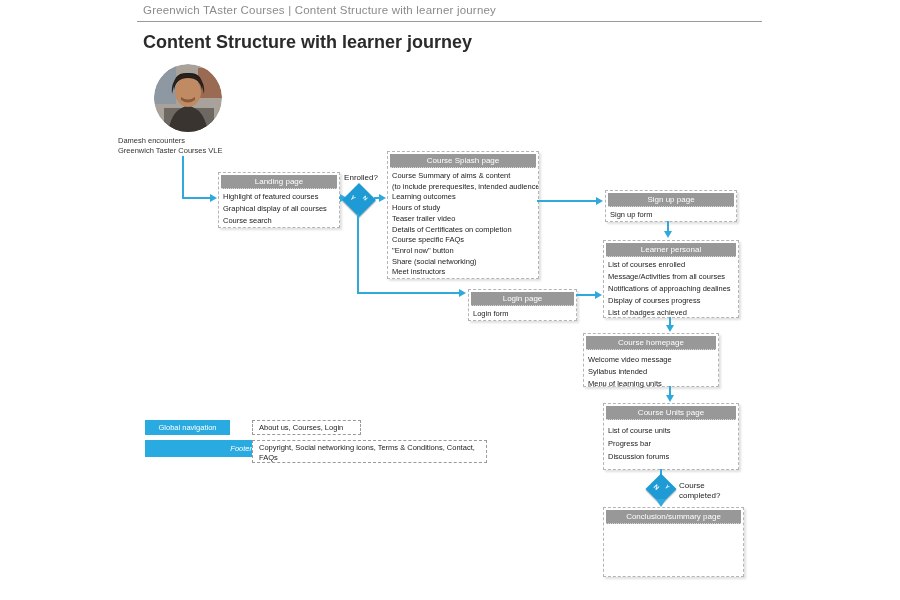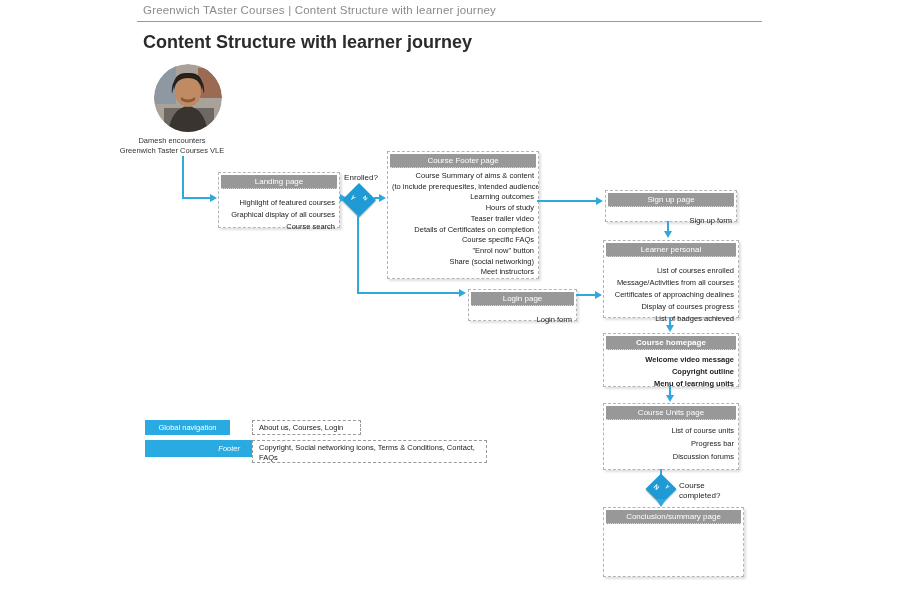--- a/index.html
+++ b/index.html
@@ -3,43 +3,43 @@
 <meta charset="utf-8">
 <style>
   html,body{margin:0;padding:0;background:#fff;font-family:"Liberation Sans",sans-serif;}
   #canvas{position:relative;width:900px;height:600px;background:#fff;overflow:hidden;}
 
   .breadcrumb{position:absolute;left:143px;top:4px;font-size:11.5px;color:#8b8b8b;letter-spacing:.2px;}
   .top-rule{position:absolute;left:137px;top:21px;width:625px;height:1px;background:#9a9a9a;}
   .page-title{position:absolute;left:143px;top:32px;font-size:18px;font-weight:bold;color:#2b2b2b;}
 
   .avatar{position:absolute;left:154px;top:64px;width:68px;height:68px;border-radius:50%;overflow:hidden;}
-  .persona-caption{position:absolute;left:102px;top:136px;width:140px;text-align:center;font-size:7.5px;color:#333;line-height:9.5px;}
+  .persona-caption{position:absolute;left:118px;top:136px;width:140px;font-size:7.5px;color:#333;line-height:9.5px;}
 
   .box{position:absolute;background:#fff;border:1px dashed #b4b4b4;box-shadow:2px 2px 2px rgba(0,0,0,.12);}
   .box-header{margin:2px 2px 0 2px;background:#989898;color:#fff;font-size:8px;text-align:center;padding:2px 0 2px 0;border-bottom:1px dotted #d8d8d8;}
-  .box-body{padding:8px 4px;overflow:hidden;text-align:right;}
+  .box-body{padding:2px 4px;overflow:hidden;}
   .box-item{font-size:7.5px;color:#222;white-space:nowrap;}
   .box-item.wrap{white-space:normal;}
   .lh12 .box-item{line-height:12px;}
   .lh11 .box-item{line-height:10.7px;}
   .lh13 .box-item{line-height:13px;}
   .lh105 .box-item{line-height:10.5px;}
 
   .line{position:absolute;background:#2fa8dc;}
   .arr-r{position:absolute;width:0;height:0;border-top:4px solid transparent;border-bottom:4px solid transparent;border-left:7px solid #2fa8dc;}
   .arr-d{position:absolute;width:0;height:0;border-left:4px solid transparent;border-right:4px solid transparent;border-top:7px solid #2fa8dc;}
 
   .diamond{position:absolute;background:#1e9ad4;transform:rotate(45deg);box-shadow:1px 1px 1px rgba(0,0,0,.25);}
   .diamond-letter{position:absolute;color:#fff;font-size:6.5px;font-weight:bold;}
   .decision-label{position:absolute;font-size:8px;color:#222;line-height:9.5px;}
 
   .bar-label{position:absolute;background:#29abe2;color:#fff;font-size:7.5px;display:flex;align-items:center;}
   .bar-label.center{justify-content:center;}
-  .bar-label.right{justify-content:flex-end;padding-right:12px;box-sizing:border-box;font-style:italic;}
+  .bar-label.right{justify-content:flex-end;padding-right:0;box-sizing:border-box;font-style:italic;}
   .bar-content{position:absolute;border:1px dashed #9a9a9a;font-size:7.5px;color:#222;background:#fff;box-sizing:border-box;}
 </style>
 </head>
 <body>
 
 <div id="canvas">
 
   <div class="breadcrumb">Greenwich TAster Courses | Content Structure with learner journey</div>
   <div class="top-rule"></div>
   <div class="page-title">Content Structure with learner journey</div>
@@ -92,21 +92,21 @@
   </div>
 
   <div class="line" style="left:374px;top:197px;width:7px;height:2px;"></div>
   <div class="arr-r" style="left:379px;top:194px;"></div>
 
   <div class="line" style="left:357px;top:214px;width:2px;height:80px;"></div>
   <div class="line" style="left:357px;top:292px;width:103px;height:2px;"></div>
   <div class="arr-r" style="left:459px;top:289px;"></div>
 
   <div class="box lh11" style="left:387px;top:151px;width:150px;height:126px;">
-    <div class="box-header">Course Footer page</div>
+    <div class="box-header">Course Splash page</div>
     <div class="box-body" style="padding-top:3px;">
       <div class="box-item">Course Summary of aims &amp; content</div>
       <div class="box-item">(to include prerequesites, intended audience)</div>
       <div class="box-item">Learning outcomes</div>
       <div class="box-item">Hours of study</div>
       <div class="box-item">Teaser trailer video</div>
       <div class="box-item">Details of Certificates on completion</div>
       <div class="box-item">Course specific FAQs</div>
       <div class="box-item">"Enrol now" button</div>
       <div class="box-item">Share (social networking)</div>
@@ -125,44 +125,44 @@
   </div>
 
   <div class="line" style="left:667px;top:221px;width:2px;height:11px;"></div>
   <div class="arr-d" style="left:664px;top:231px;"></div>
 
   <div class="box lh12" style="left:603px;top:240px;width:134px;height:76px;">
     <div class="box-header">Learner personal</div>
     <div class="box-body">
       <div class="box-item">List of courses enrolled</div>
       <div class="box-item">Message/Activities from all courses</div>
-      <div class="box-item">Certificates of approaching dealines</div>
+      <div class="box-item">Notifications of approaching dealines</div>
       <div class="box-item">Display of courses progress</div>
       <div class="box-item">List of badges achieved</div>
     </div>
   </div>
 
   <div class="box lh12" style="left:468px;top:289px;width:107px;height:30px;">
     <div class="box-header">Login page</div>
     <div class="box-body">
       <div class="box-item">Login form</div>
     </div>
   </div>
 
   <div class="line" style="left:576px;top:294px;width:20px;height:2px;"></div>
   <div class="arr-r" style="left:595px;top:291px;"></div>
 
   <div class="line" style="left:669px;top:317px;width:2px;height:9px;"></div>
   <div class="arr-d" style="left:666px;top:325px;"></div>
 
-  <div class="box lh12" style="left:603px;top:333px;width:134px;height:52px;font-weight:bold;">
+  <div class="box lh12" style="left:583px;top:333px;width:134px;height:52px;">
     <div class="box-header">Course homepage</div>
     <div class="box-body" style="padding-top:4px;">
       <div class="box-item">Welcome video message</div>
-      <div class="box-item">Copyright outline</div>
+      <div class="box-item">Syllabus intended</div>
       <div class="box-item">Menu of learning units</div>
     </div>
   </div>
 
   <div class="line" style="left:669px;top:386px;width:2px;height:10px;"></div>
   <div class="arr-d" style="left:666px;top:395px;"></div>
 
   <div class="box lh13" style="left:603px;top:403px;width:134px;height:65px;">
     <div class="box-header">Course Units page</div>
     <div class="box-body" style="padding-top:4px;">

